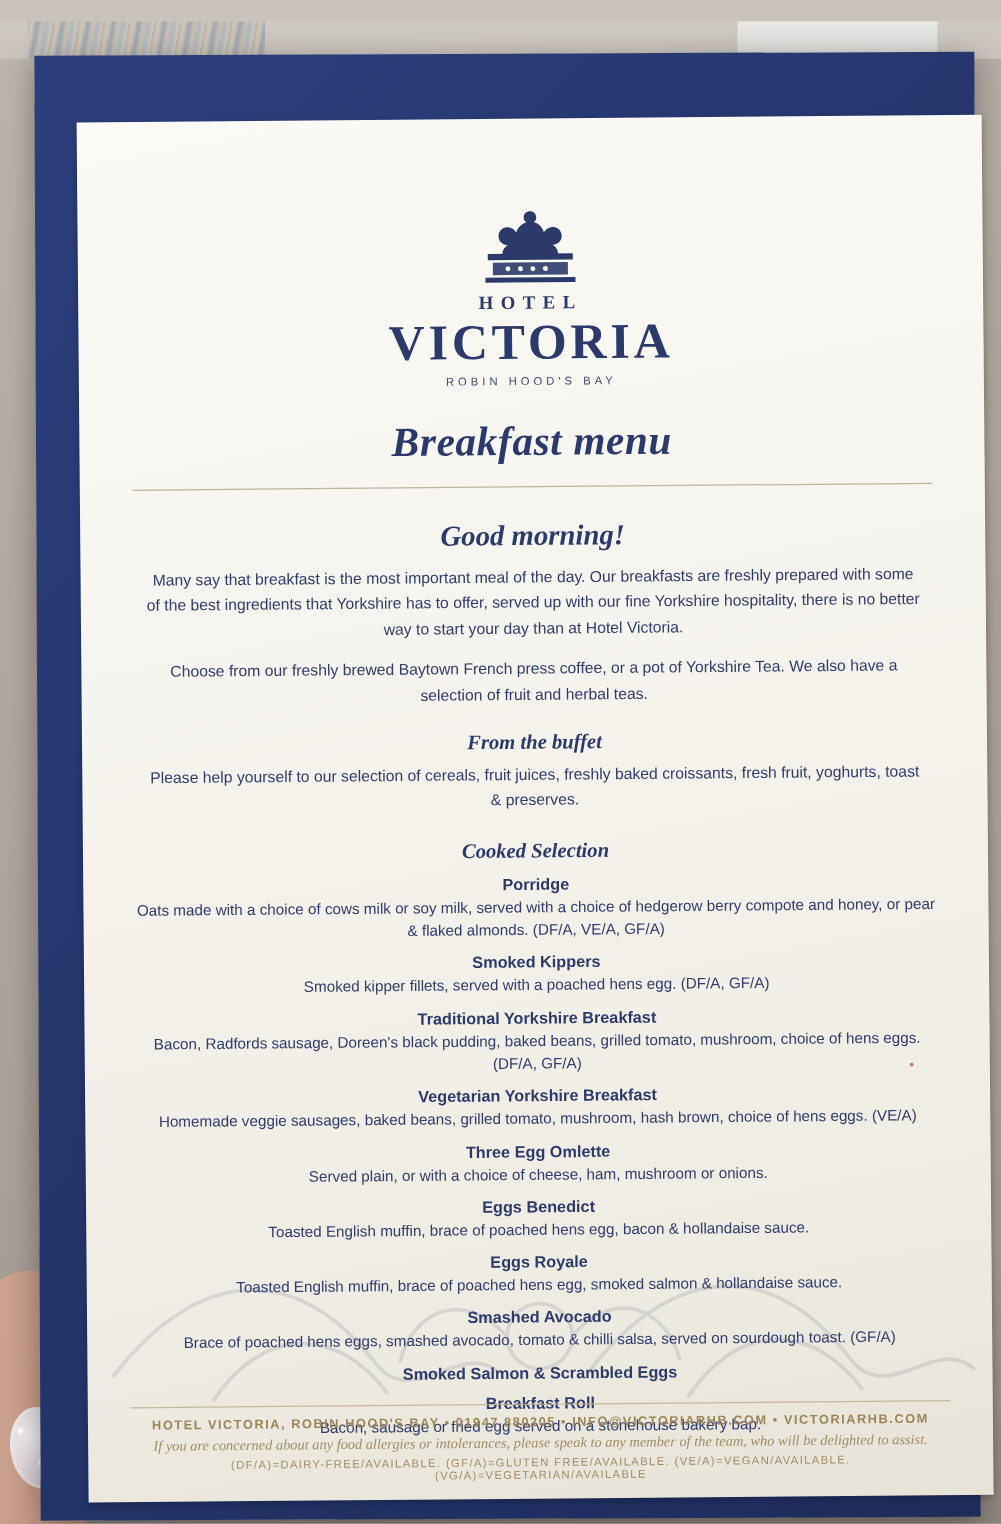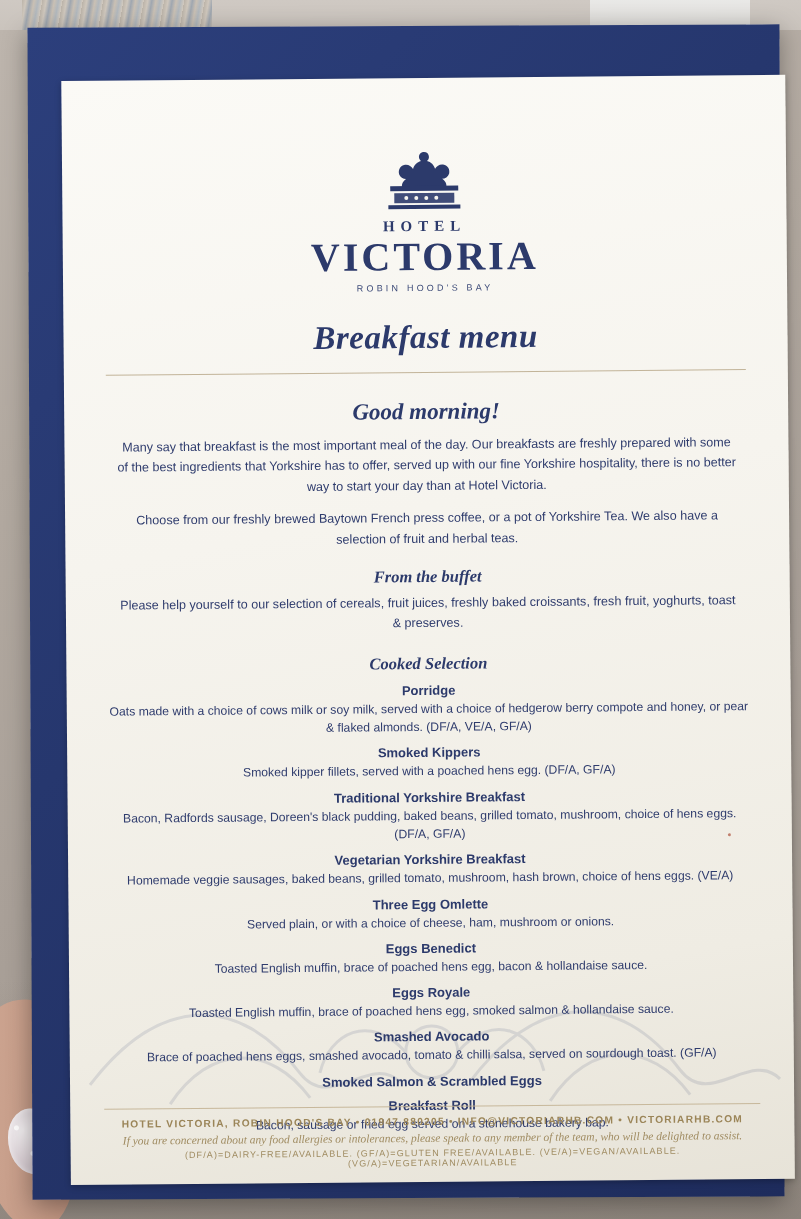--- a/index.html
+++ b/index.html
@@ -13,20 +13,21 @@
     position: relative;
   }
 
   
   .scene {
     position: absolute;
     inset: 0;
     background:
       linear-gradient(to bottom, #d8d2cc 0%, #cdc6bf 3%, #bfb8b1 6%, #b7b0a9 8%);
     overflow: hidden;
+    margin-top: 17px;
   }
   .wall {
     position: absolute;
     left: 0; top: 0; width: 801px; height: 120px;
     background: linear-gradient(to bottom, #cfc9c3, #c3bcb4 60%, #b2aba4 100%);
   }
   .curtain {
     position: absolute;
     left: 22px; top: 0; width: 190px; height: 30px;
     background: repeating-linear-gradient(100deg,

